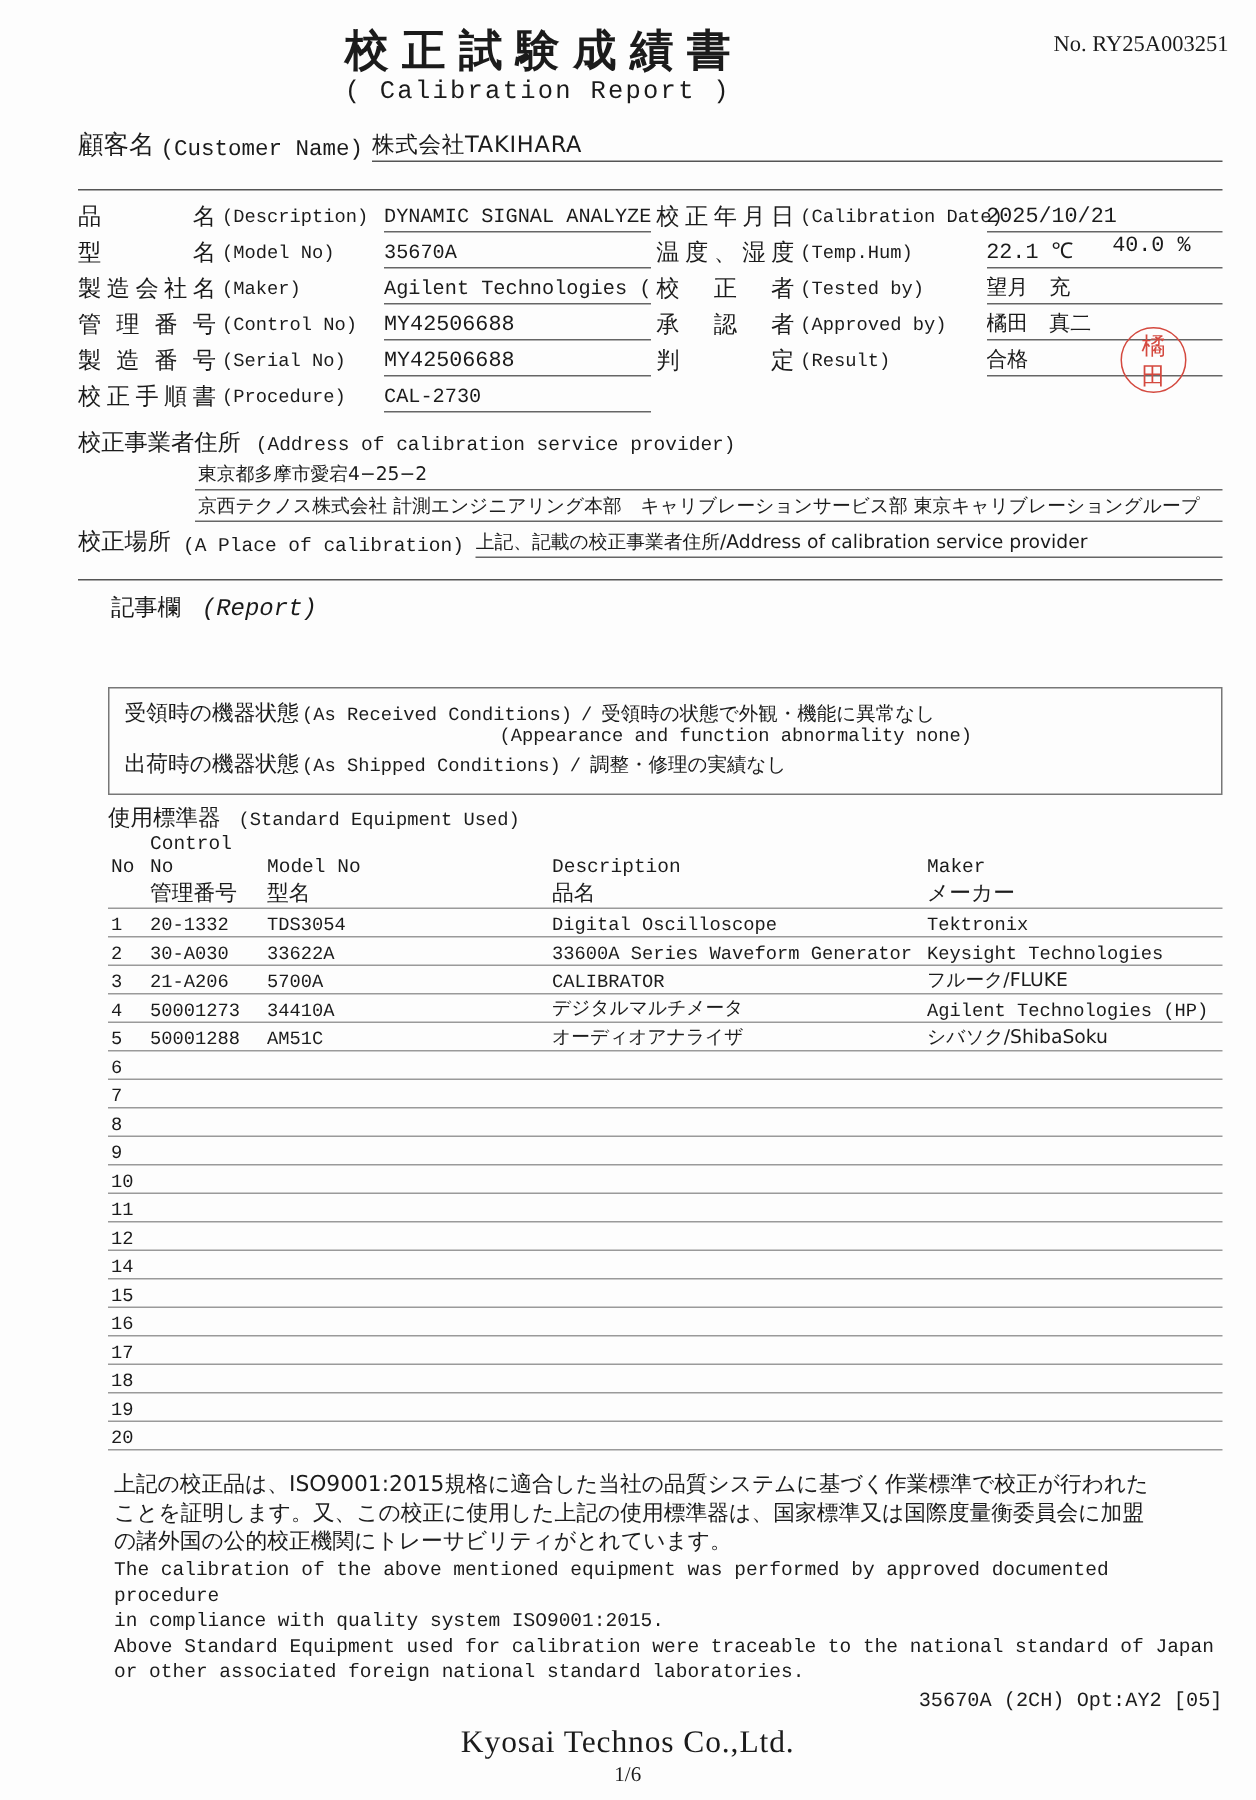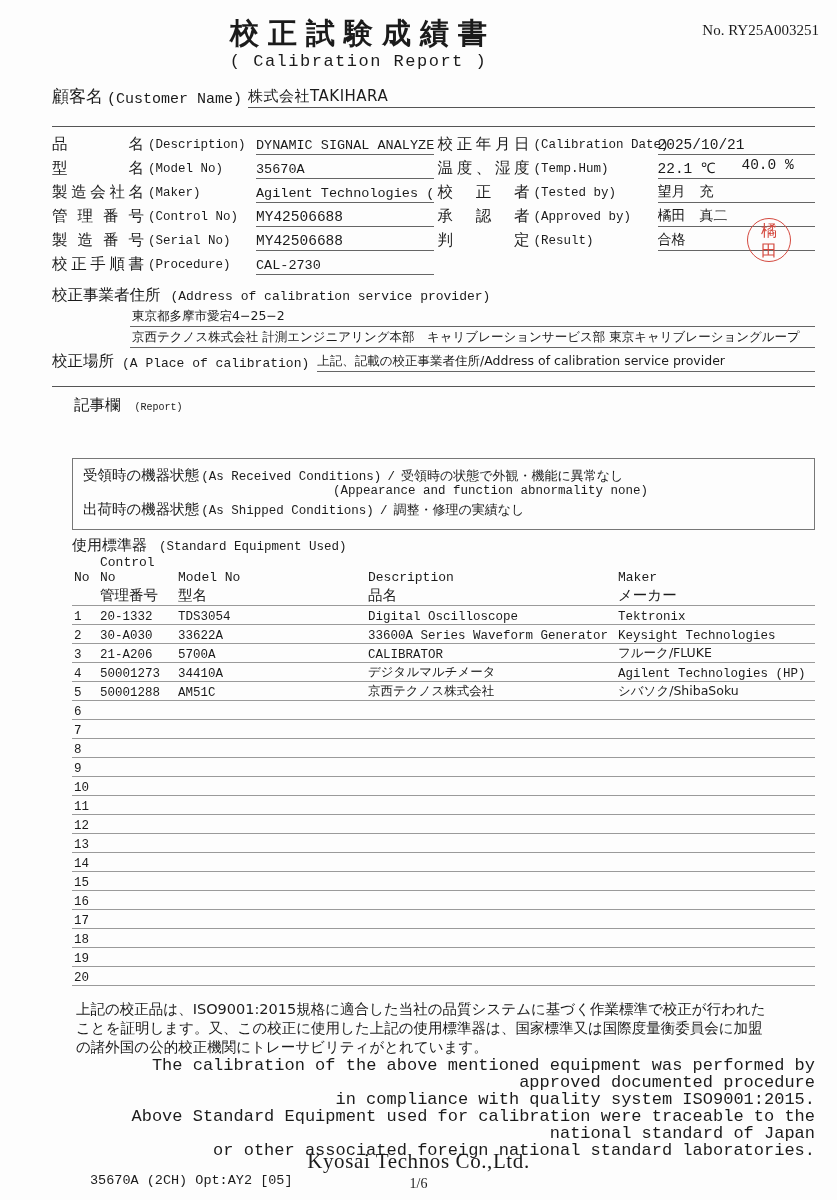--- a/index.html
+++ b/index.html
@@ -152,21 +152,21 @@
   .place-row .val {
     flex: 1; border-bottom: 1.1px solid #666;
     font-family: "DejaVu Sans", sans-serif; font-size: 12.5px;
     padding-bottom: 1px; white-space: nowrap;
   }
 
   
   .report-hr { border: 0; border-top: 1.3px solid #555; margin: 14px 22px 0 52px; }
   .report-lbl { margin: 8px 0 0 74px; display: flex; align-items: baseline; }
   .report-lbl .jp { font-family: "DejaVu Sans", sans-serif; font-size: 15.5px; }
-  .report-lbl .en { font-family: "Liberation Mono", monospace; font-size: 10px; padding-left: 14px; }
+  .report-lbl .en { font-family: "Liberation Mono", monospace; font-size: 16px; padding-left: 14px; font-style: italic; }
   .report-space { height: 42px; }
 
   
   .cond-box {
     margin: 0 22px 0 72px;
     border: 1.2px solid #777;
     padding: 7px 8px 8px 10px;
   }
   .cond-row { margin-bottom: 2px; }
   .cond-main { display: flex; align-items: baseline; flex-wrap: nowrap; }
@@ -224,29 +224,29 @@
 
   
   .statement { margin: 14px 22px 0 76px; }
   .st-jp {
     font-family: "DejaVu Sans", sans-serif;
     font-size: 14.5px;
     line-height: 19px;
   }
   .st-en {
     font-family: "Liberation Mono", monospace;
-    font-size: 17px;
+    font-size: 13px;
     line-height: 17px;
+  }
+  .st-opt {
+    font-family: "Liberation Mono", monospace;
+    font-size: 13.5px;
+    margin-top: 4px;
+    padding-left: 14px;
     text-align: right;
-  }
-  .st-opt {
-    font-family: "Liberation Mono", monospace;
-    font-size: 13.5px;
-    margin-top: 14px;
-    padding-left: 14px;
   }
 
   .footer {
     position: absolute; left: 0; right: 0; bottom: 8px;
     text-align: center;
   }
   .company {
     font-family: "Liberation Serif", serif;
     font-size: 21px;
     letter-spacing: 0.6px;
@@ -446,21 +446,21 @@
           <td class="num">4</td>
           <td>50001273</td>
           <td>34410A</td>
           <td class="jp">デジタルマルチメータ</td>
           <td>Agilent Technologies  (HP)</td>
         </tr>
         <tr class="data">
           <td class="num">5</td>
           <td>50001288</td>
           <td>AM51C</td>
-          <td class="jp">京西テクノス株式会社</td>
+          <td class="jp">オーディオアナライザ</td>
           <td class="jp">シバソク/ShibaSoku</td>
         </tr>
 
         <tr class="empty">
           <td class="num">6</td>
           <td></td>
           <td></td>
           <td></td>
           <td></td>
         </tr>
@@ -494,27 +494,20 @@
         </tr>
         <tr class="empty">
           <td class="num">11</td>
           <td></td>
           <td></td>
           <td></td>
           <td></td>
         </tr>
         <tr class="empty">
           <td class="num">12</td>
-          <td></td>
-          <td></td>
-          <td></td>
-          <td></td>
-        </tr>
-        <tr class="empty">
-          <td class="num">13</td>
           <td></td>
           <td></td>
           <td></td>
           <td></td>
         </tr>
         <tr class="empty">
           <td class="num">14</td>
           <td></td>
           <td></td>
           <td></td>

